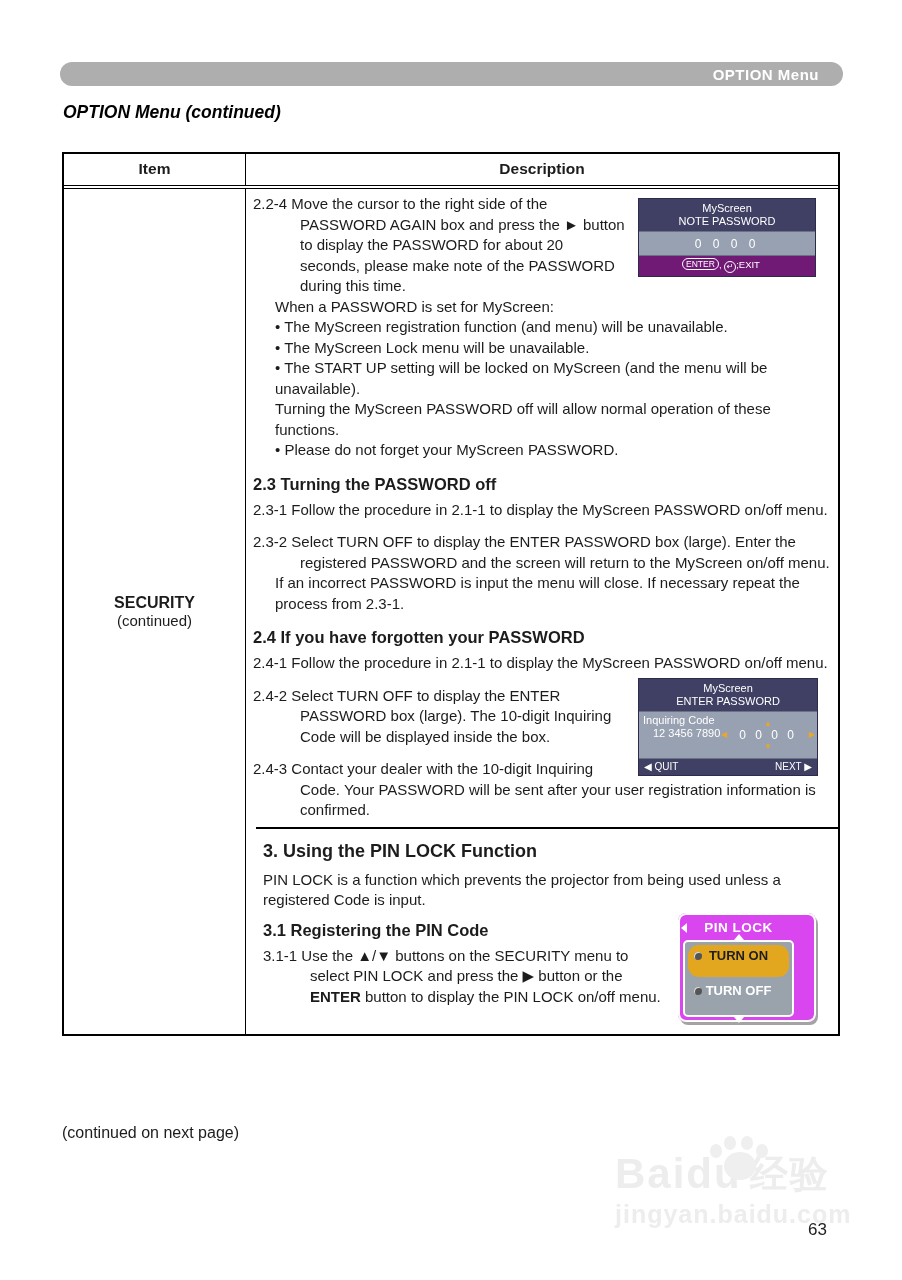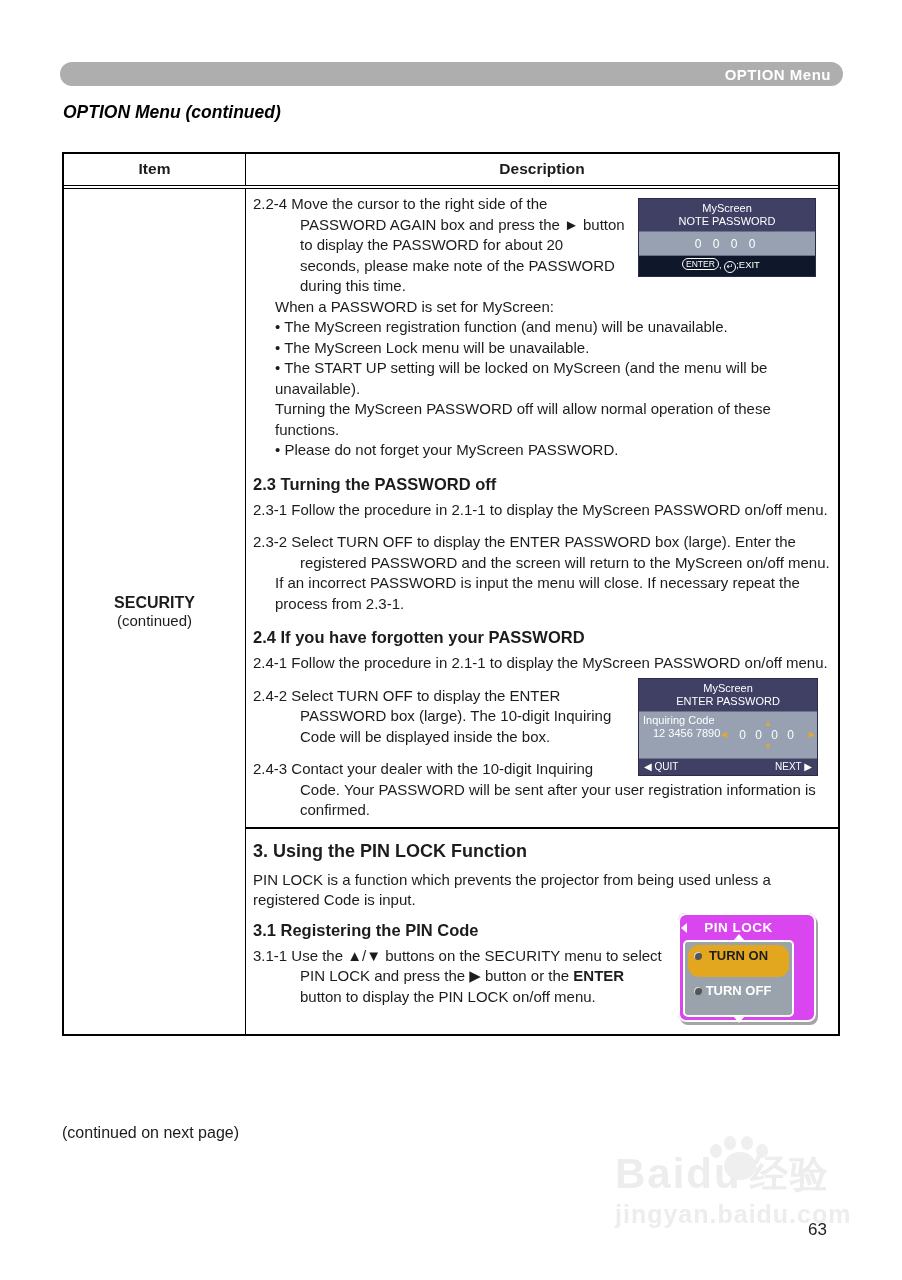--- a/index.html
+++ b/index.html
@@ -9,21 +9,21 @@
     overflow:hidden;
   }
   
   .header-bar{
     position:absolute;left:60px;top:62px;width:783px;height:24px;
     background:#aeaeae;border-radius:12px;
     display:flex;align-items:center;justify-content:flex-end;
   }
   .header-bar .tab-label{
     color:#ffffff;font-weight:bold;font-size:15px;letter-spacing:.5px;
-    padding-right:12px;
+    padding-right:24px;
   }
   
   .page-title{
     position:absolute;left:63px;top:102px;
     font-size:17.5px;font-weight:bold;font-style:italic;color:#000;
   }
   
   .manual-table{
     position:absolute;left:62px;top:152px;width:778px;
     border:2px solid #000;box-sizing:border-box;background:#fff;
@@ -38,21 +38,21 @@
   .th-desc{flex:1;}
   .tbody{display:flex;}
   .item-col{
     width:182px;border-right:1px solid #000;box-sizing:border-box;
     display:flex;align-items:center;justify-content:center;text-align:center;
   }
   .item-col .nm{font-weight:bold;font-size:16px;}
   .item-col .ct{font-size:15px;}
   .desc-col{flex:1;box-sizing:border-box;}
   .desc-row1{padding:5px 8px 6px 7px;}
-  .desc-row2{border-top:2px solid #000;padding:4px 8px 8px 7px;}
+  .desc-row2{border-top:2px solid #000;padding:4px 8px 8px 7px;margin-left:10px;}
   
   .para{font-size:15px;line-height:20.5px;}
   .hang{padding-left:47px;text-indent:-47px;}
   .ind{padding-left:22px;}
   .mt6{margin-top:6px;} .mt12{margin-top:12px;}
   .h-sub{font-size:16.5px;font-weight:bold;margin:14px 0 6px 0;}
   .h-big{font-size:18px;font-weight:bold;margin:8px 0 8px 0;}
   .b{font-weight:bold;}
   
   .osd{float:right;box-sizing:border-box;}
@@ -61,21 +61,21 @@
   .osd-head{
     background:#3f4064;color:#fff;text-align:center;
     font-size:11px;line-height:13px;padding:3px 0 3px 0;
   }
   .osd-band{
     background:#98a1b1;color:#fff;text-align:center;
     font-size:12px;letter-spacing:4px;padding:5px 0 4px 0;
     border-top:1px solid #6b7285;border-bottom:1px solid #6b7285;
   }
   .osd-foot{
-    background:#0f172a;color:#fff;text-align:center;
+    background:#701a75;color:#fff;text-align:center;
     font-size:9.5px;padding:2px 12px 3px 0;
   }
   .key-pill{
     display:inline-block;border:1px solid #fff;border-radius:7px;
     padding:0 3px;font-size:8.5px;line-height:10px;vertical-align:1px;
   }
   .circ-icon{
     display:inline-block;width:10px;height:10px;border:1px solid #fff;border-radius:50%;
     font-size:8px;line-height:10px;text-align:center;vertical-align:-1px;
   }

